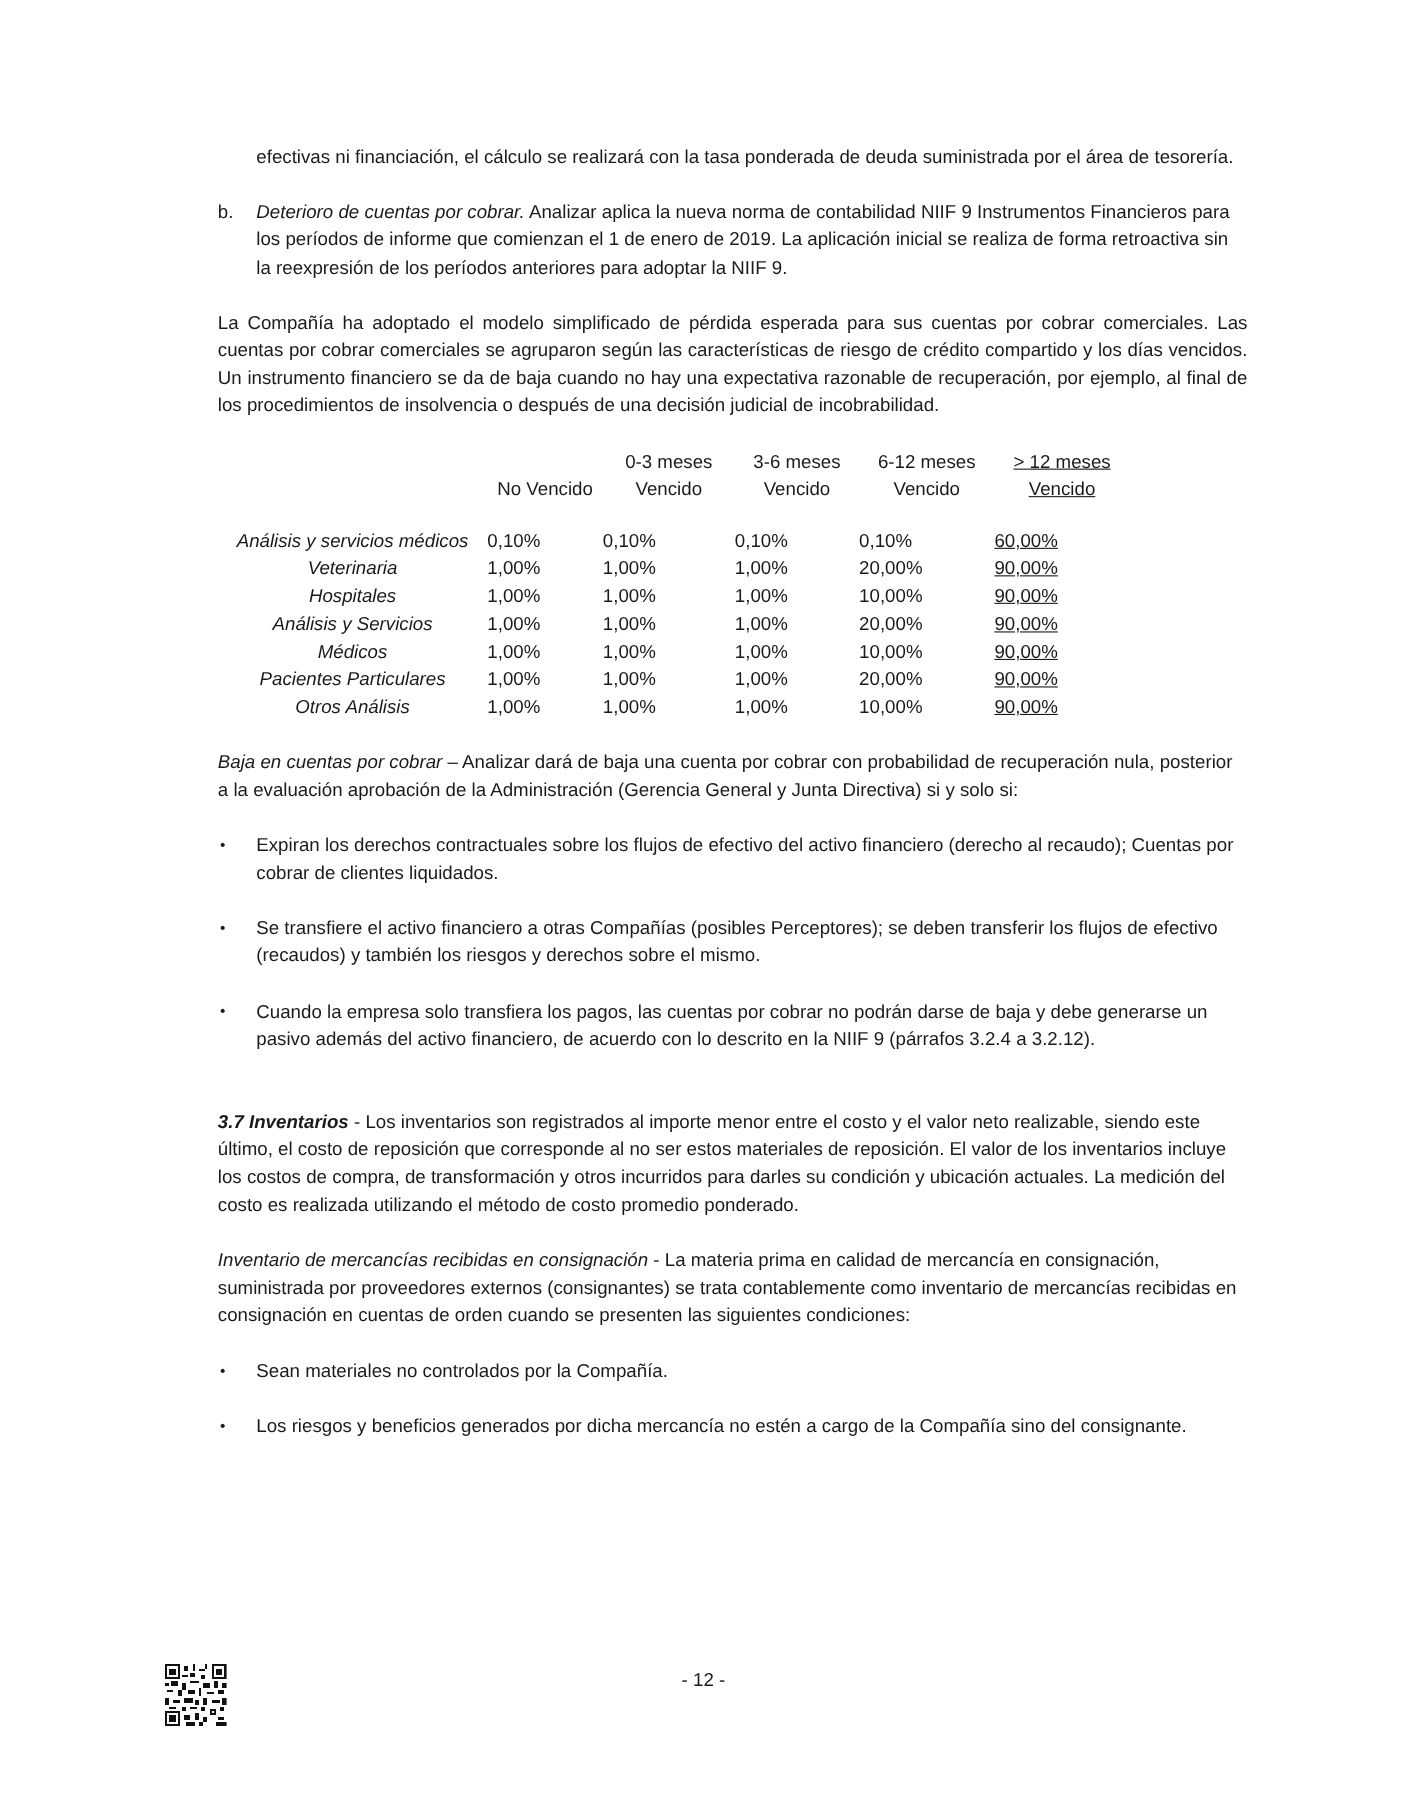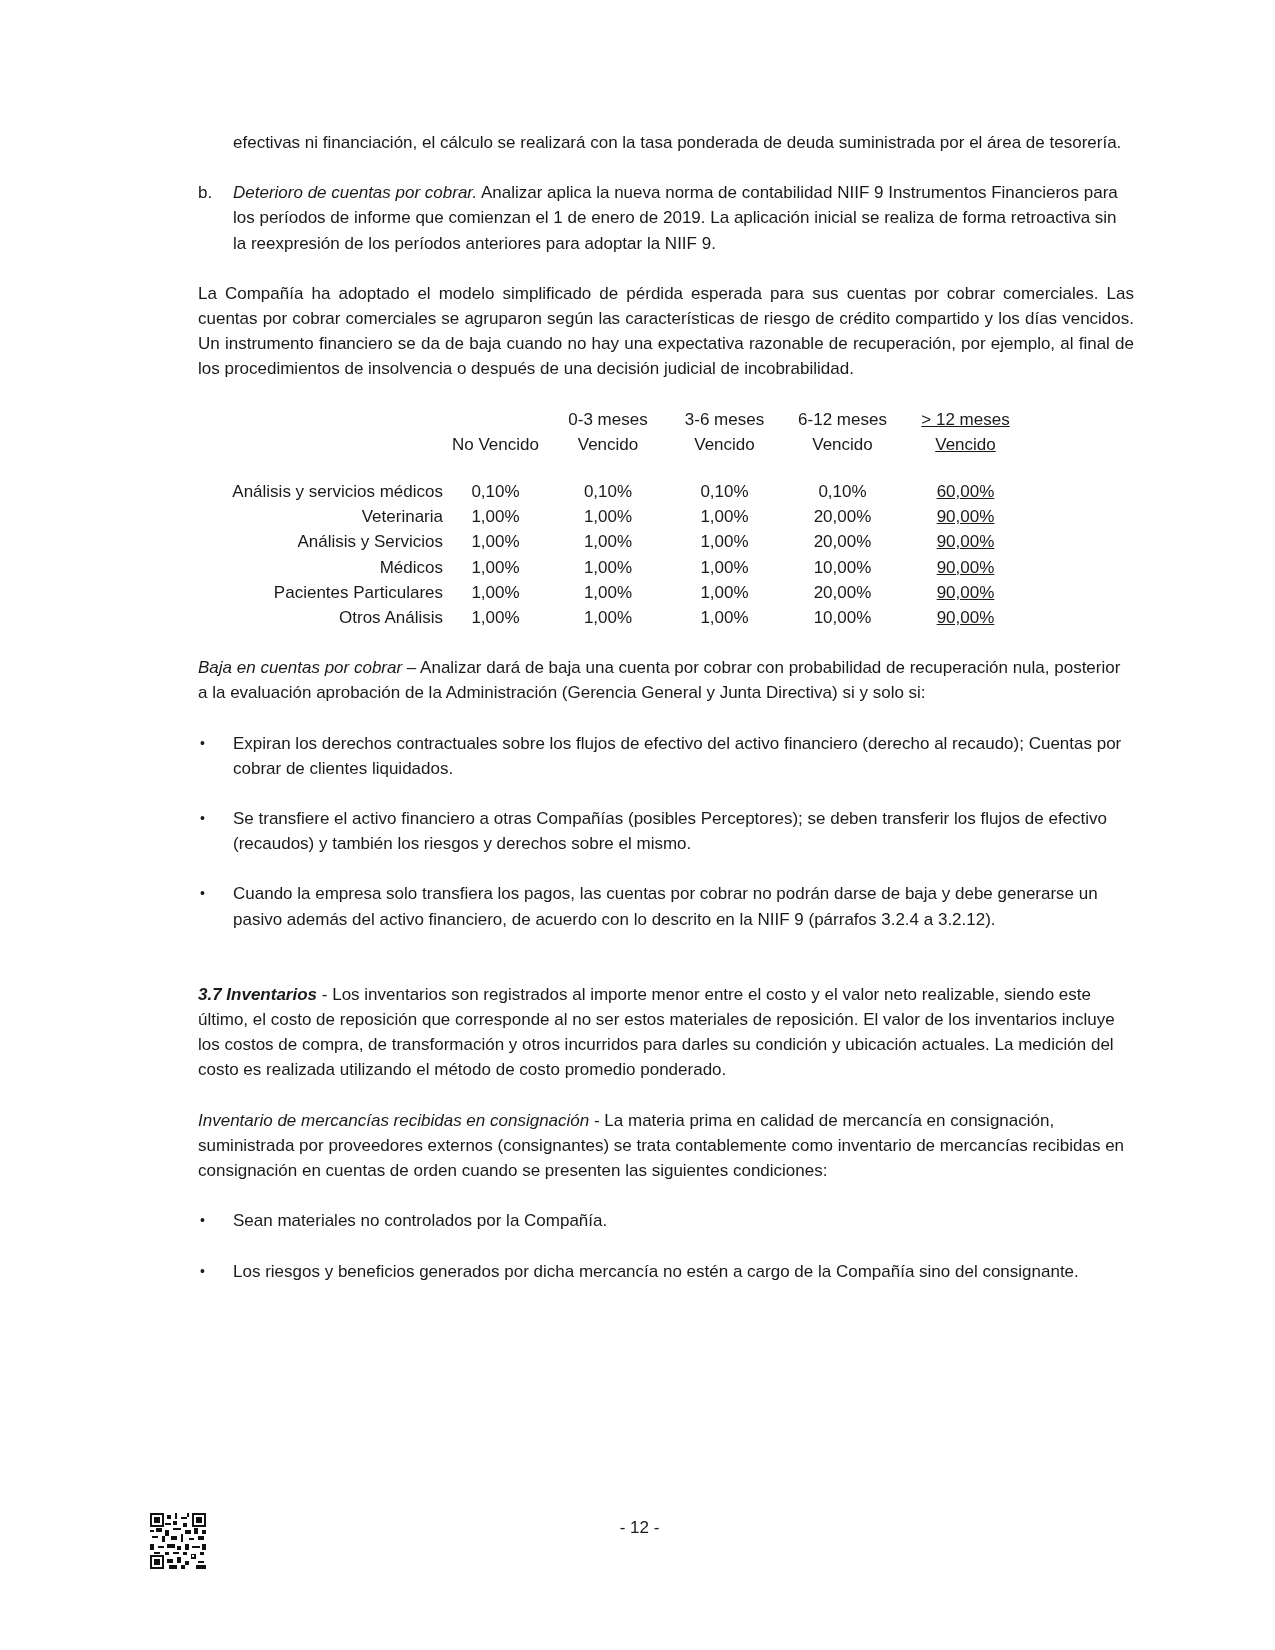--- a/index.html
+++ b/index.html
@@ -11,22 +11,22 @@
   .indent { padding-left: 35px; }
   .item { display: flex; }
   .item .marker { width: 35px; flex: 0 0 35px; }
   .item .txt { flex: 1; }
   .just { text-align: justify; }
   em { font-style: italic; }
   .bi { font-style: italic; font-weight: bold; margin-top: 20px; }
   table.rates { border-collapse: collapse; font-size: 17px; line-height: 25.2px; margin-top: 0; }
   table.rates td, table.rates th { padding: 0; font-weight: normal; }
   table.rates th { text-align: center; vertical-align: bottom; }
-  table.rates td.label { text-align: right; width: 245px; }
-  table.rates td.num { text-align: center; }
+  table.rates td.label { text-align: center; width: 245px; font-style: italic; }
+  table.rates td.num { text-align: left; }
   .c1 { width: 105px; } .c2 { width: 120px; } .c3 { width: 113px; } .c4 { width: 123px; } .c5 { width: 123px; text-decoration: underline; }
   .bullet-list .item .marker { font-size: 14px; padding-left: 2px; width: 33px; flex-basis: 33px; }
   .footer-num { position: absolute; left: 0; width: 1275px; top: 1518px; text-align: center; font-size: 17px; margin-left: 2px; }
   .qr { position: absolute; left: 150px; top: 1512px; width: 56px; height: 58px; }
 </style>
 </head>
 <body>
 
 <div class="page">
 
@@ -82,20 +82,28 @@
           <td class="num c3">0,10%</td>
           <td class="num c4">0,10%</td>
           <td class="num c5">60,00%</td>
         </tr>
         <tr>
           <td class="label">Veterinaria</td>
           <td class="num c1">1,00%</td>
           <td class="num c2">1,00%</td>
           <td class="num c3">1,00%</td>
           <td class="num c4">20,00%</td>
+          <td class="num c5">90,00%</td>
+        </tr>
+        <tr>
+          <td class="label">Hospitales</td>
+          <td class="num c1">1,00%</td>
+          <td class="num c2">1,00%</td>
+          <td class="num c3">1,00%</td>
+          <td class="num c4">10,00%</td>
           <td class="num c5">90,00%</td>
         </tr>
         <tr>
           <td class="label">Análisis y Servicios</td>
           <td class="num c1">1,00%</td>
           <td class="num c2">1,00%</td>
           <td class="num c3">1,00%</td>
           <td class="num c4">20,00%</td>
           <td class="num c5">90,00%</td>
         </tr>

